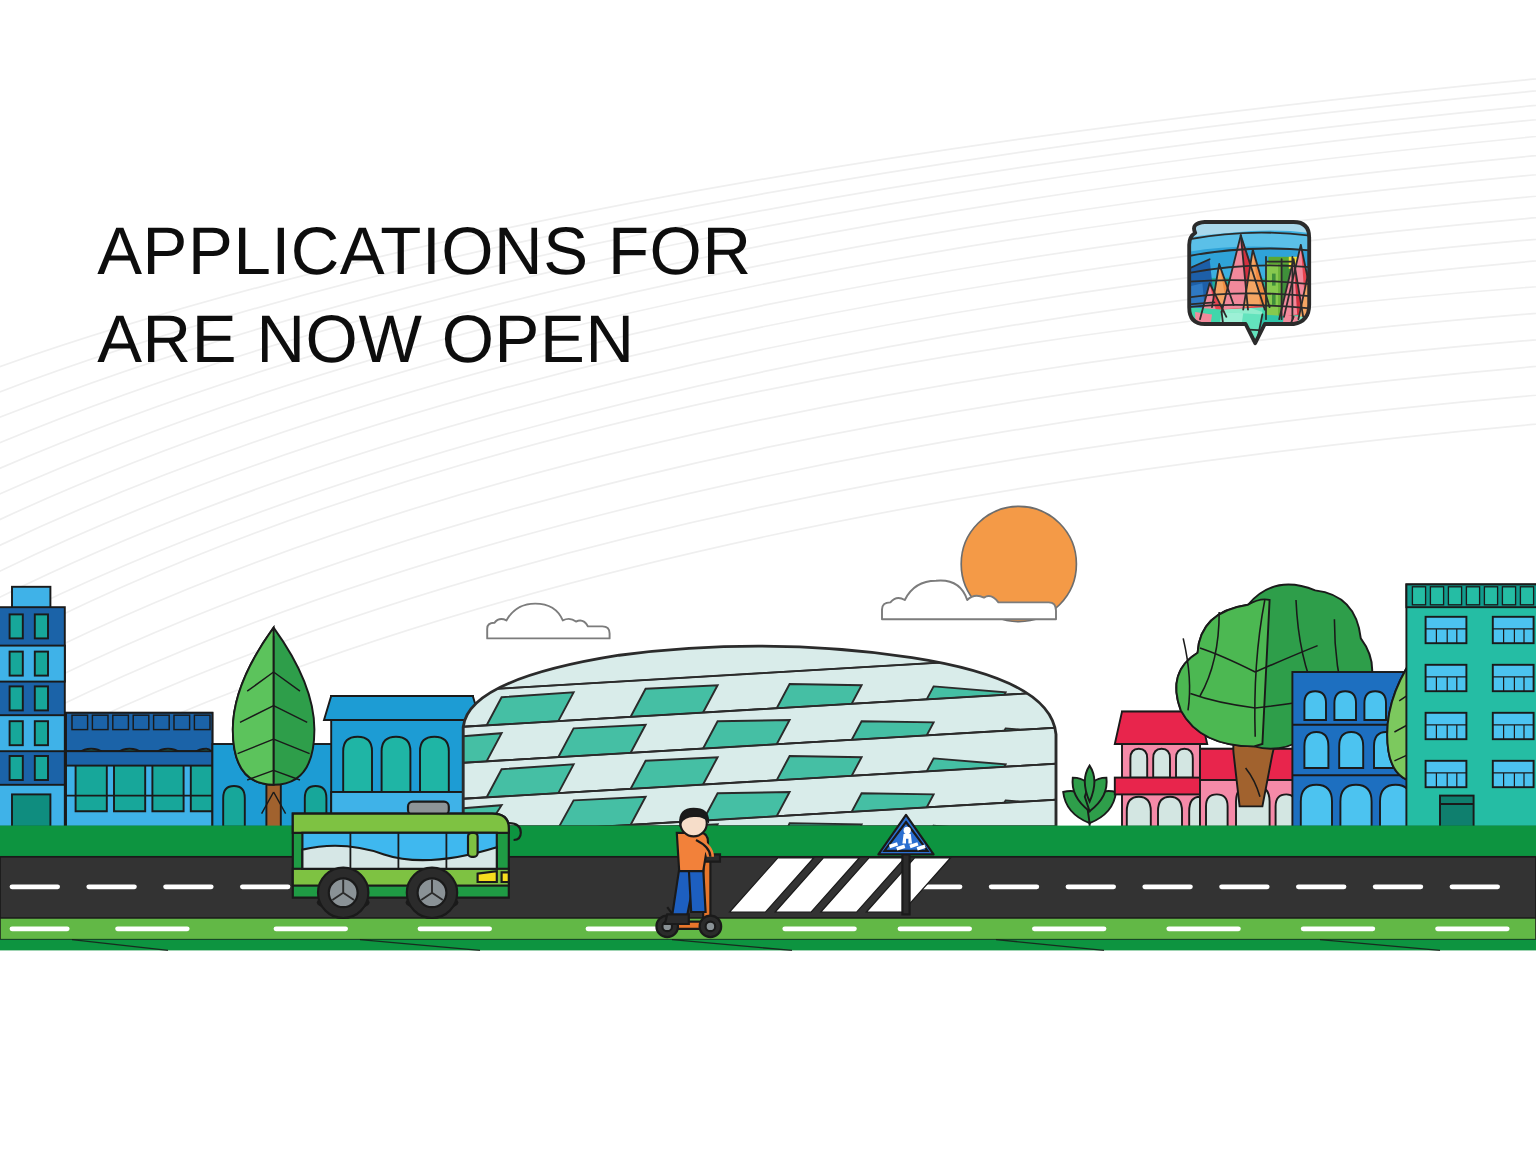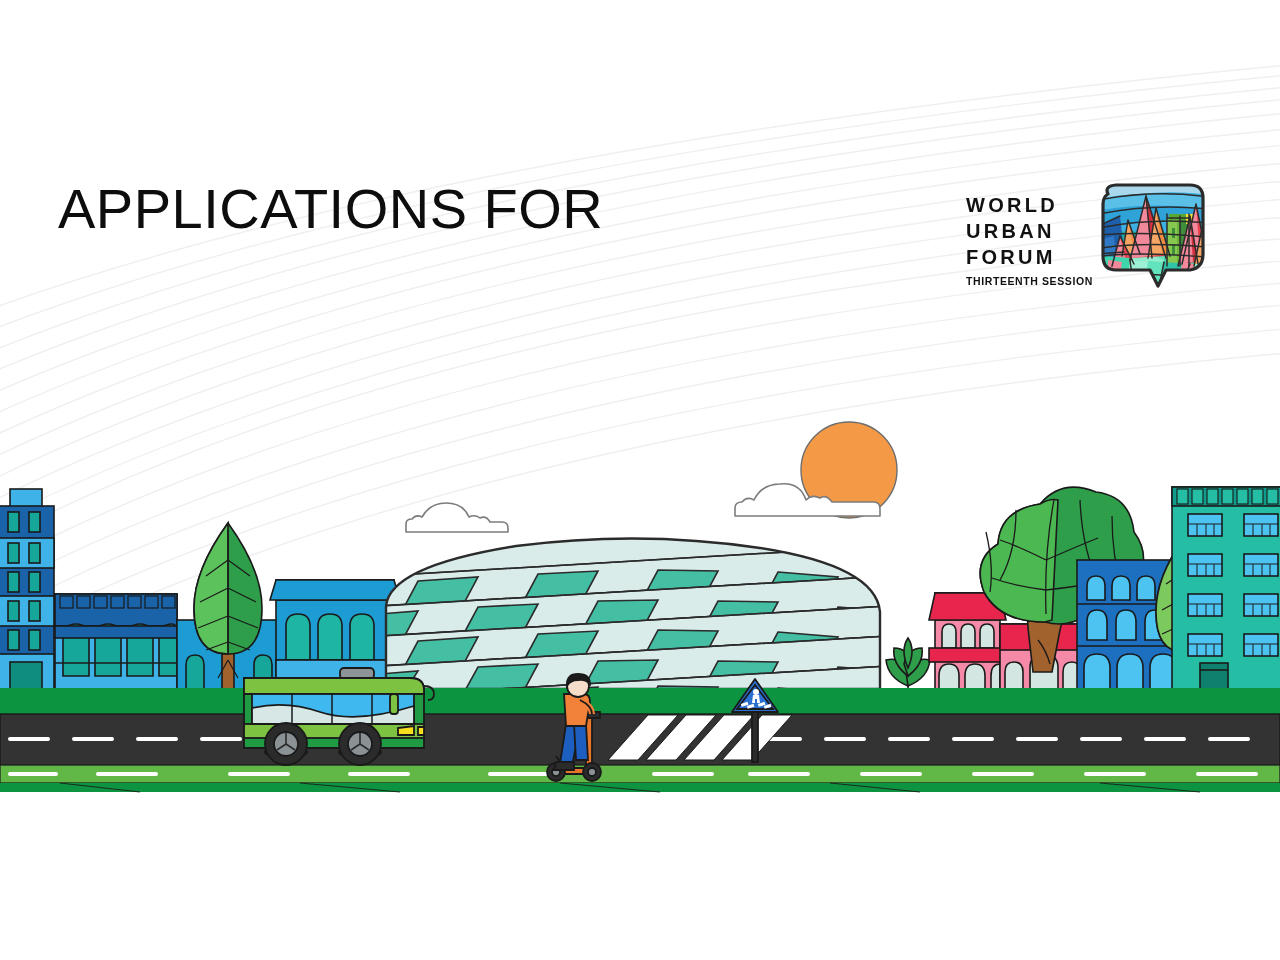--- a/index.html
+++ b/index.html
@@ -19,21 +19,21 @@
   
   #bg-arcs {
     position:absolute; left:0; top:0;
     width:1280px; height:960px;
     pointer-events:none;
   }
 
   
   #headline {
     position:absolute;
-    left:58px; top:172px;
+    left:81px; top:172px;
     width:700px;
     z-index:20;
   }
   .hl-line {
     font-size:56px;
     line-height:74px;
     font-weight:400;
     letter-spacing:0.5px;
     color:#0d0d0d;
     white-space:nowrap;
@@ -107,29 +107,24 @@
       <path d="M-40 386 Q 430 178 1320 96"></path>
       <path d="M-40 364 Q 430 166 1320 84"></path>
       <path d="M-40 342 Q 430 154 1320 72"></path>
       <path d="M-40 320 Q 430 144 1320 62"></path>
       <path d="M-40 686 Q 420 426 1320 350"></path>
     </g>
   </svg>
 
   <div id="headline">
     <div class="hl-line">APPLICATIONS FOR</div>
+    <div class="hl-line">ARE NOW OPEN</div>
   </div>
 
   <div id="logo">
-    <div id="logo-wordmark">
-      <div class="wm-line">WORLD</div>
-      <div class="wm-line">URBAN</div>
-      <div class="wm-line">FORUM</div>
-      <div id="logo-session">THIRTEENTH SESSION</div>
-    </div>
 
     <svg id="logo-emblem" viewBox="0 0 126 118" aria-hidden="true">
       <defs>
         <clipPath id="embClip">
           <path d="M18 14 Q14 6 26 5 L100 5 Q113 5 113 18 L113 74
                    Q113 88 100 90 L76 90 L68 106 L60 90 L26 90
                    Q13 90 13 76 L13 24 Q13 17 18 14 Z"></path>
         </clipPath>
       </defs>
 

